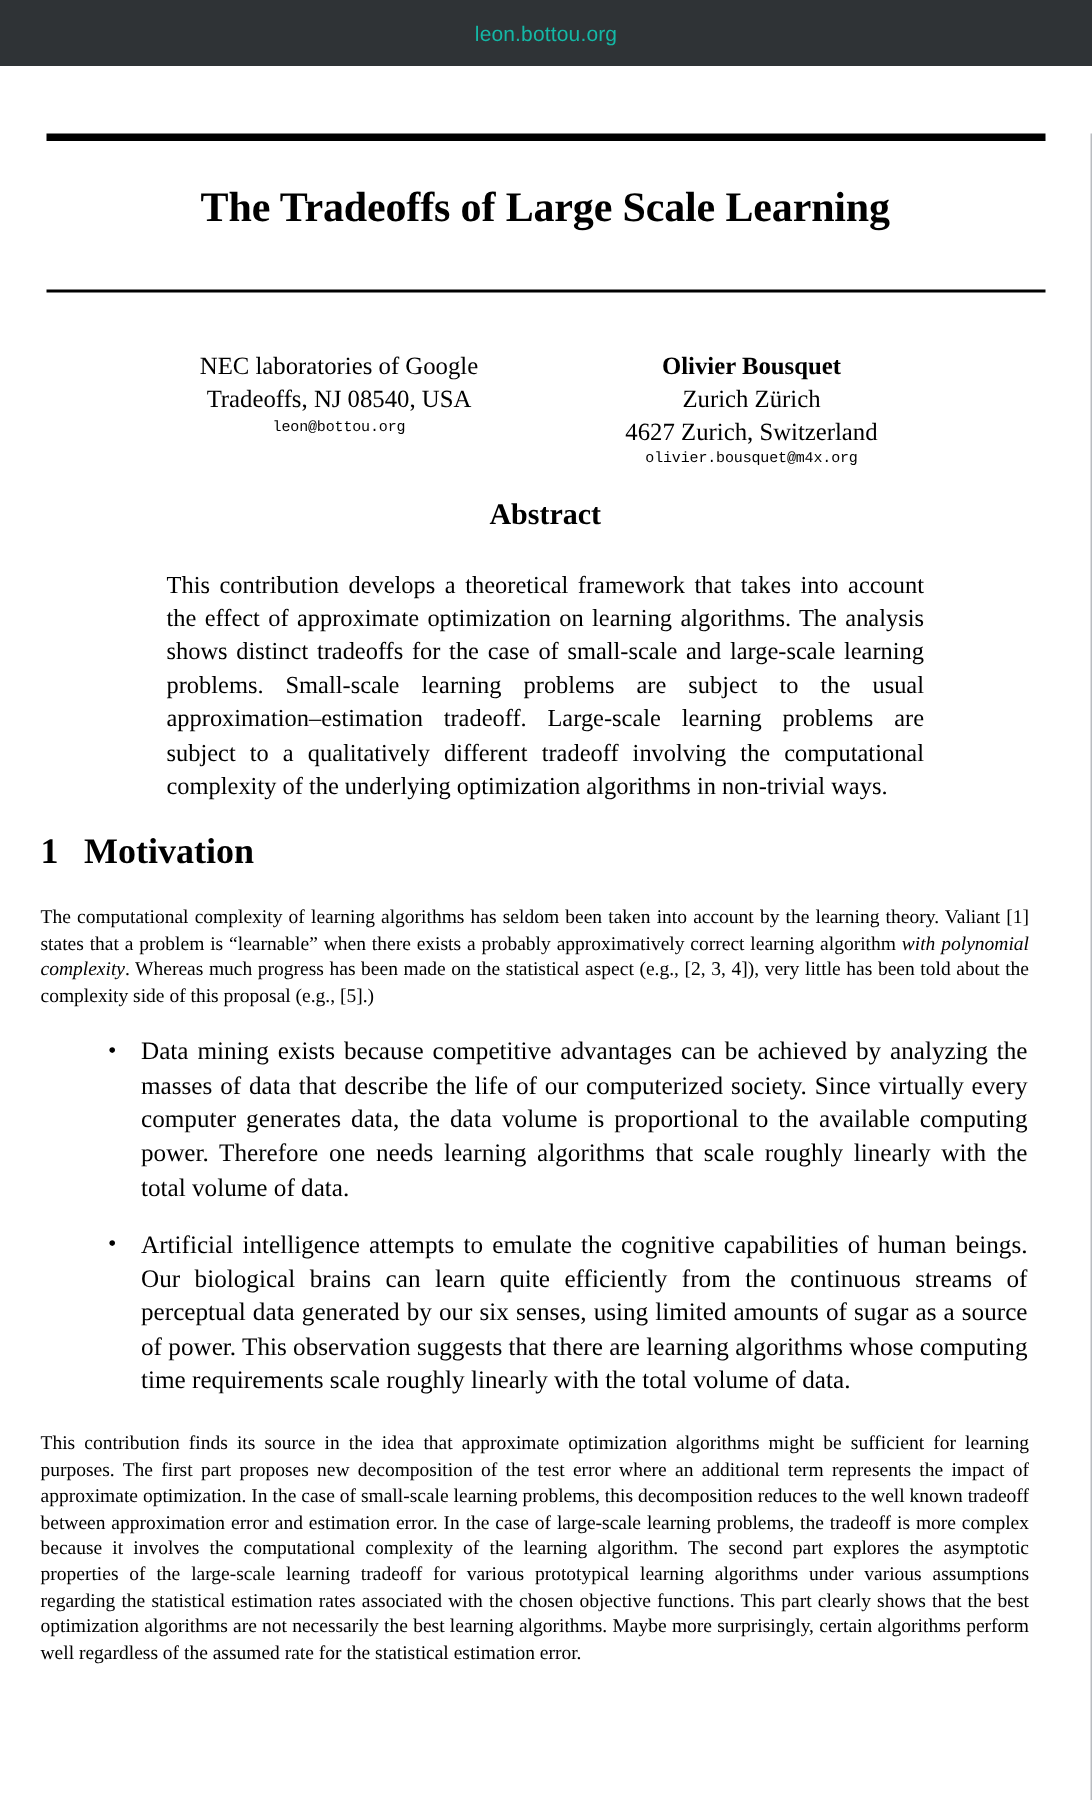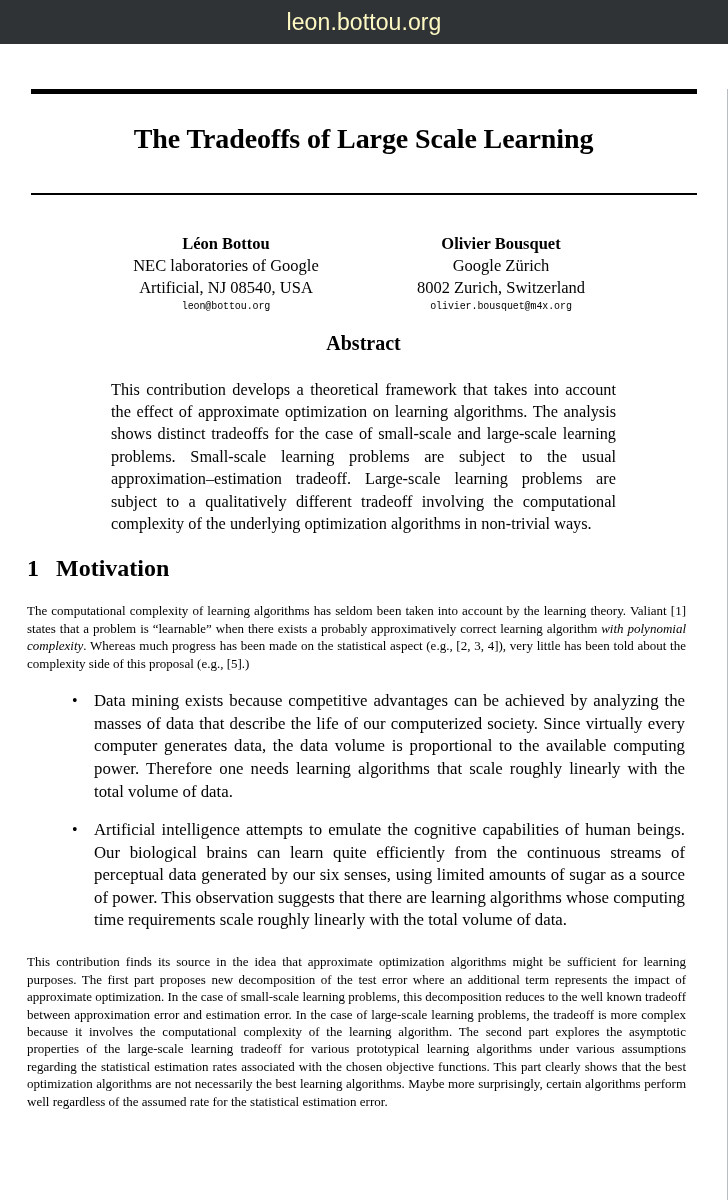--- a/index.html
+++ b/index.html
@@ -19,22 +19,22 @@
   .browser-bar {
     height: 44px;
     background: #2f3336;
     display: flex;
     align-items: center;
     justify-content: center;
     box-sizing: border-box;
   }
   .browser-url {
     font-family: "Liberation Sans", "DejaVu Sans", sans-serif;
-    font-size: 23px;
-    color: #fef9c3;
+    font-size: 14px;
+    color: #14b8a6;
     letter-spacing: 0.1px;
   }
 
   
   .page-sheet {
     position: relative;
     background: #ffffff;
     height: 1156px;
     box-sizing: border-box;
     border-right: 1px solid #b9bcc0;
@@ -159,29 +159,28 @@
 <div class="page-sheet">
 
   <div class="rule-thick"></div>
 
   <h1 class="paper-title">The Tradeoffs of Large Scale Learning</h1>
 
   <div class="rule-thin"></div>
 
   <div class="authors">
     <div class="author">
-      <span class="author-name">Léon Bottou</span>
       <span class="author-line">NEC laboratories of Google</span>
-      <span class="author-line">Artificial, NJ 08540, USA</span>
+      <span class="author-line">Tradeoffs, NJ 08540, USA</span>
       <span class="author-email">leon@bottou.org</span>
     </div>
     <div class="author">
       <span class="author-name">Olivier Bousquet</span>
-      <span class="author-line">Google Zürich</span>
-      <span class="author-line">8002 Zurich, Switzerland</span>
+      <span class="author-line">Zurich Zürich</span>
+      <span class="author-line">4627 Zurich, Switzerland</span>
       <span class="author-email">olivier.bousquet@m4x.org</span>
     </div>
   </div>
 
   <h2 class="abstract-heading">Abstract</h2>
   <p class="abstract-body">This contribution develops a theoretical framework that takes into account the effect of approximate optimization on learning algorithms. The analysis shows distinct tradeoffs for the case of small-scale and large-scale learning problems. Small-scale learning problems are subject to the usual approximation–estimation tradeoff. Large-scale learning problems are subject to a qualitatively different tradeoff involving the computational complexity of the underlying optimization algorithms in non-trivial ways.</p>
 
   <h2 class="section-heading">
     <span class="section-num">1</span><span>Motivation</span>
   </h2>

